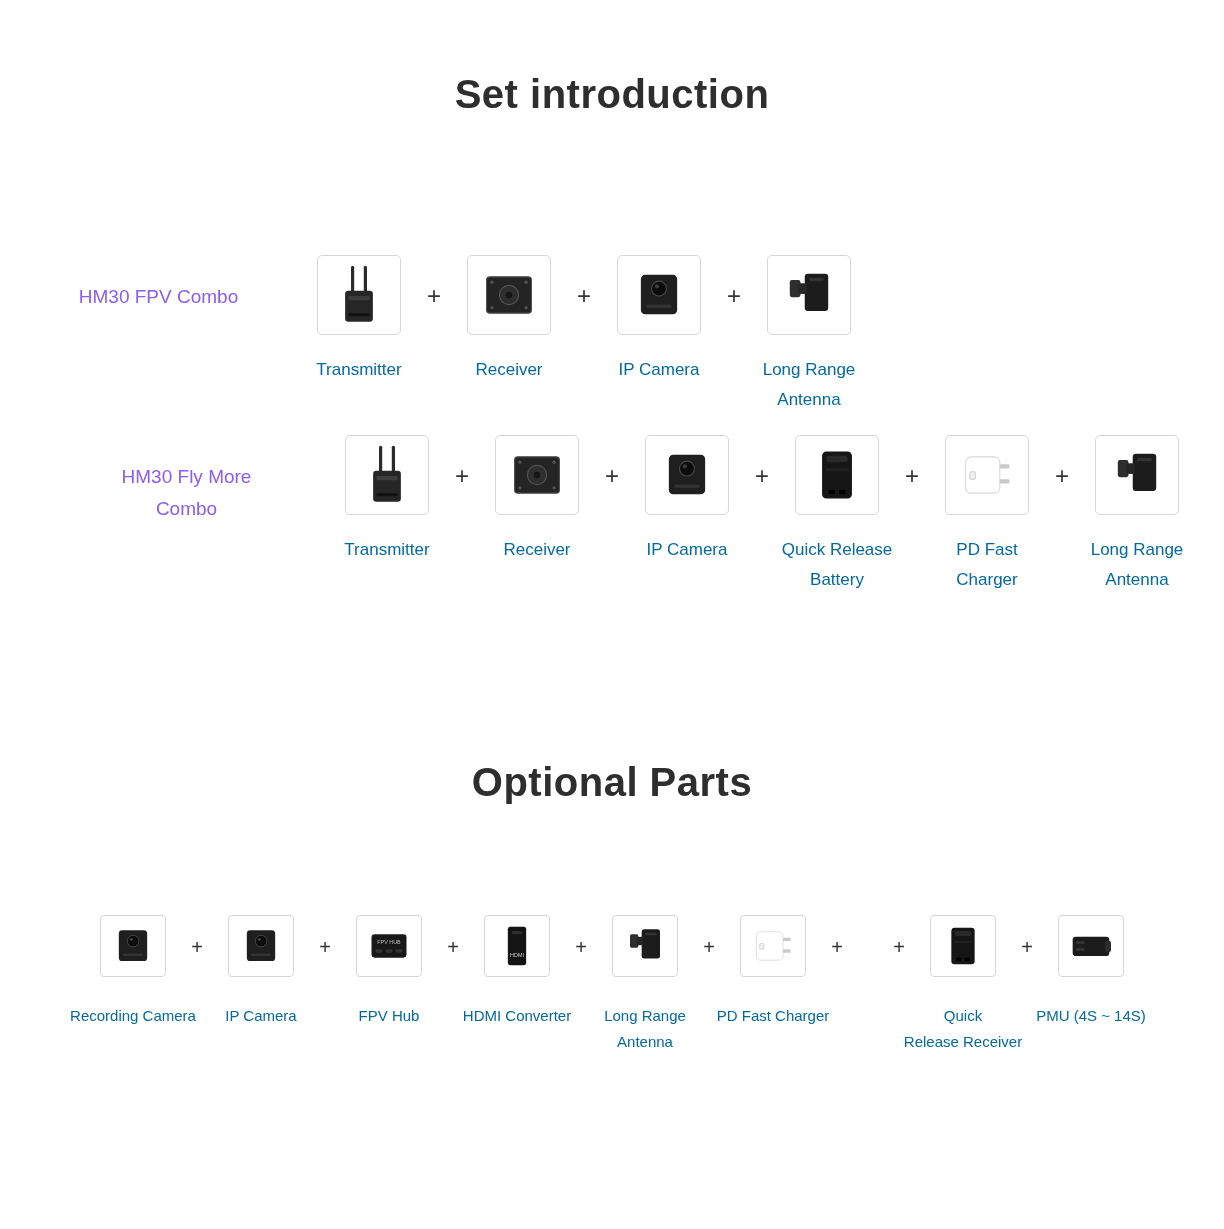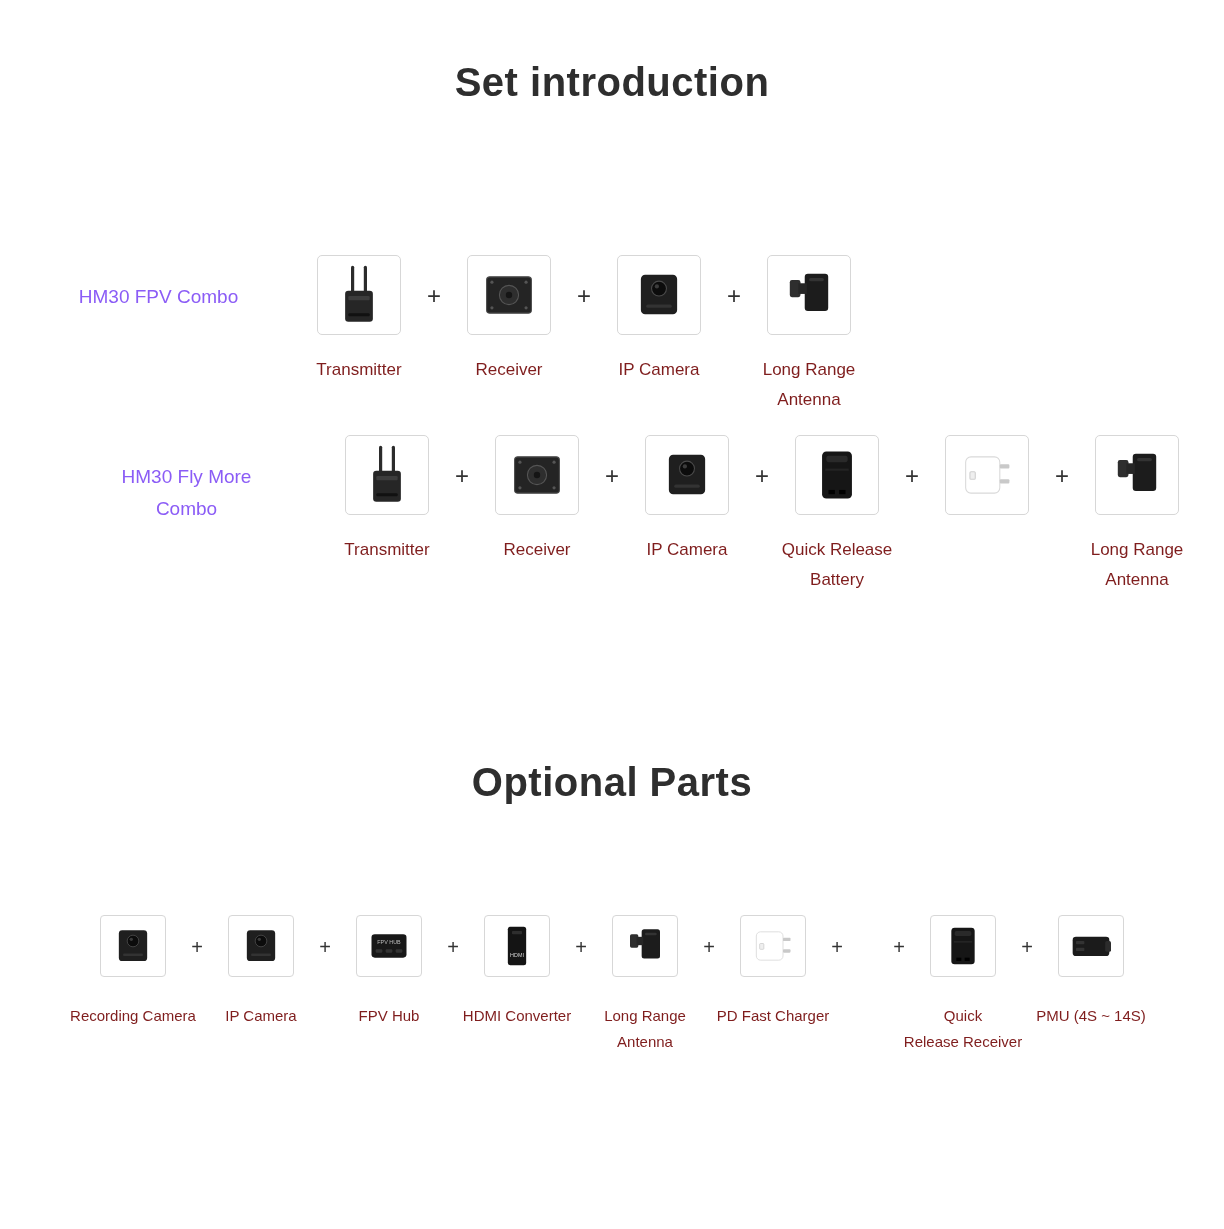--- a/index.html
+++ b/index.html
@@ -2,38 +2,38 @@
 <html><head>
 <meta charset="utf-8">
 <style>
   * { box-sizing: border-box; }
   html, body { margin: 0; padding: 0; background: #fff; }
   body { font-family: "Liberation Sans", sans-serif; color: #333; }
   .page { position: relative; width: 1224px; height: 1229px; background: #fff; overflow: hidden; }
 
   .sec-title { position: absolute; left: 0; width: 100%; margin: 0; text-align: center;
                font-size: 40px; font-weight: 600; color: #2e2e2e; letter-spacing: 0.5px; }
-  #title-set { top: 60px; }
+  #title-set { top: 72px; }
   #title-optional { top: 760px; }
 
   .combo-row { position: absolute; left: 0; display: flex; align-items: flex-start; }
   #row-fpv { top: 255px; }
   #row-flymore { top: 435px; padding-left: 28px; }
 
   .combo-label { width: 317px; margin-top: 26px; text-align: center;
                  font-size: 19px; line-height: 1.7; color: #8b5cf6; }
   .combo-label .ln { display: block; }
 
   .items { display: flex; align-items: flex-start; }
   .item { width: 84px; display: flex; flex-direction: column; align-items: center; }
   .img-box { width: 84px; height: 80px; border: 1px solid #d7d7d7; border-radius: 5px;
              background: #fff; display: flex; align-items: center; justify-content: center; }
   .img-box svg { width: 64px; height: 64px; display: block; }
   .caption { width: 150px; margin: 20px -33px 0; text-align: center;
-             font-size: 17px; line-height: 1.75; color: #7f1d1d; }
+             font-size: 17px; line-height: 1.75; color: #0369a1; }
   .caption .ln { display: block; }
   .plus { width: 32px; margin: 29px 17px 0; text-align: center;
           font-size: 24px; color: #333; line-height: 1; font-weight: 400; }
 
   #row-optional { position: absolute; top: 915px; left: 0; width: 100%;
                   display: flex; justify-content: center; align-items: flex-start; }
   .opt .item { width: 66px; }
   .opt .img-box { width: 66px; height: 62px; border-radius: 4px; }
   .opt .img-box svg { width: 50px; height: 50px; }
   .opt .caption { width: 150px; margin: 26px -42px 0; font-size: 15px; line-height: 1.7; }
@@ -236,20 +236,24 @@
         </div>
       </div>
       <div class="plus">+</div>
 
       <div class="item">
         <div class="img-box">
           <svg>
               <use href="#sym-charger"></use>
             </svg>
         </div>
+        <div class="caption">
+          <span class="ln">PD Fast</span>
+          <span class="ln">Charger</span>
+        </div>
       </div>
       <div class="plus">+</div>
 
       <div class="item">
         <div class="img-box">
           <svg>
               <use href="#sym-antenna"></use>
             </svg>
         </div>
         <div class="caption">

